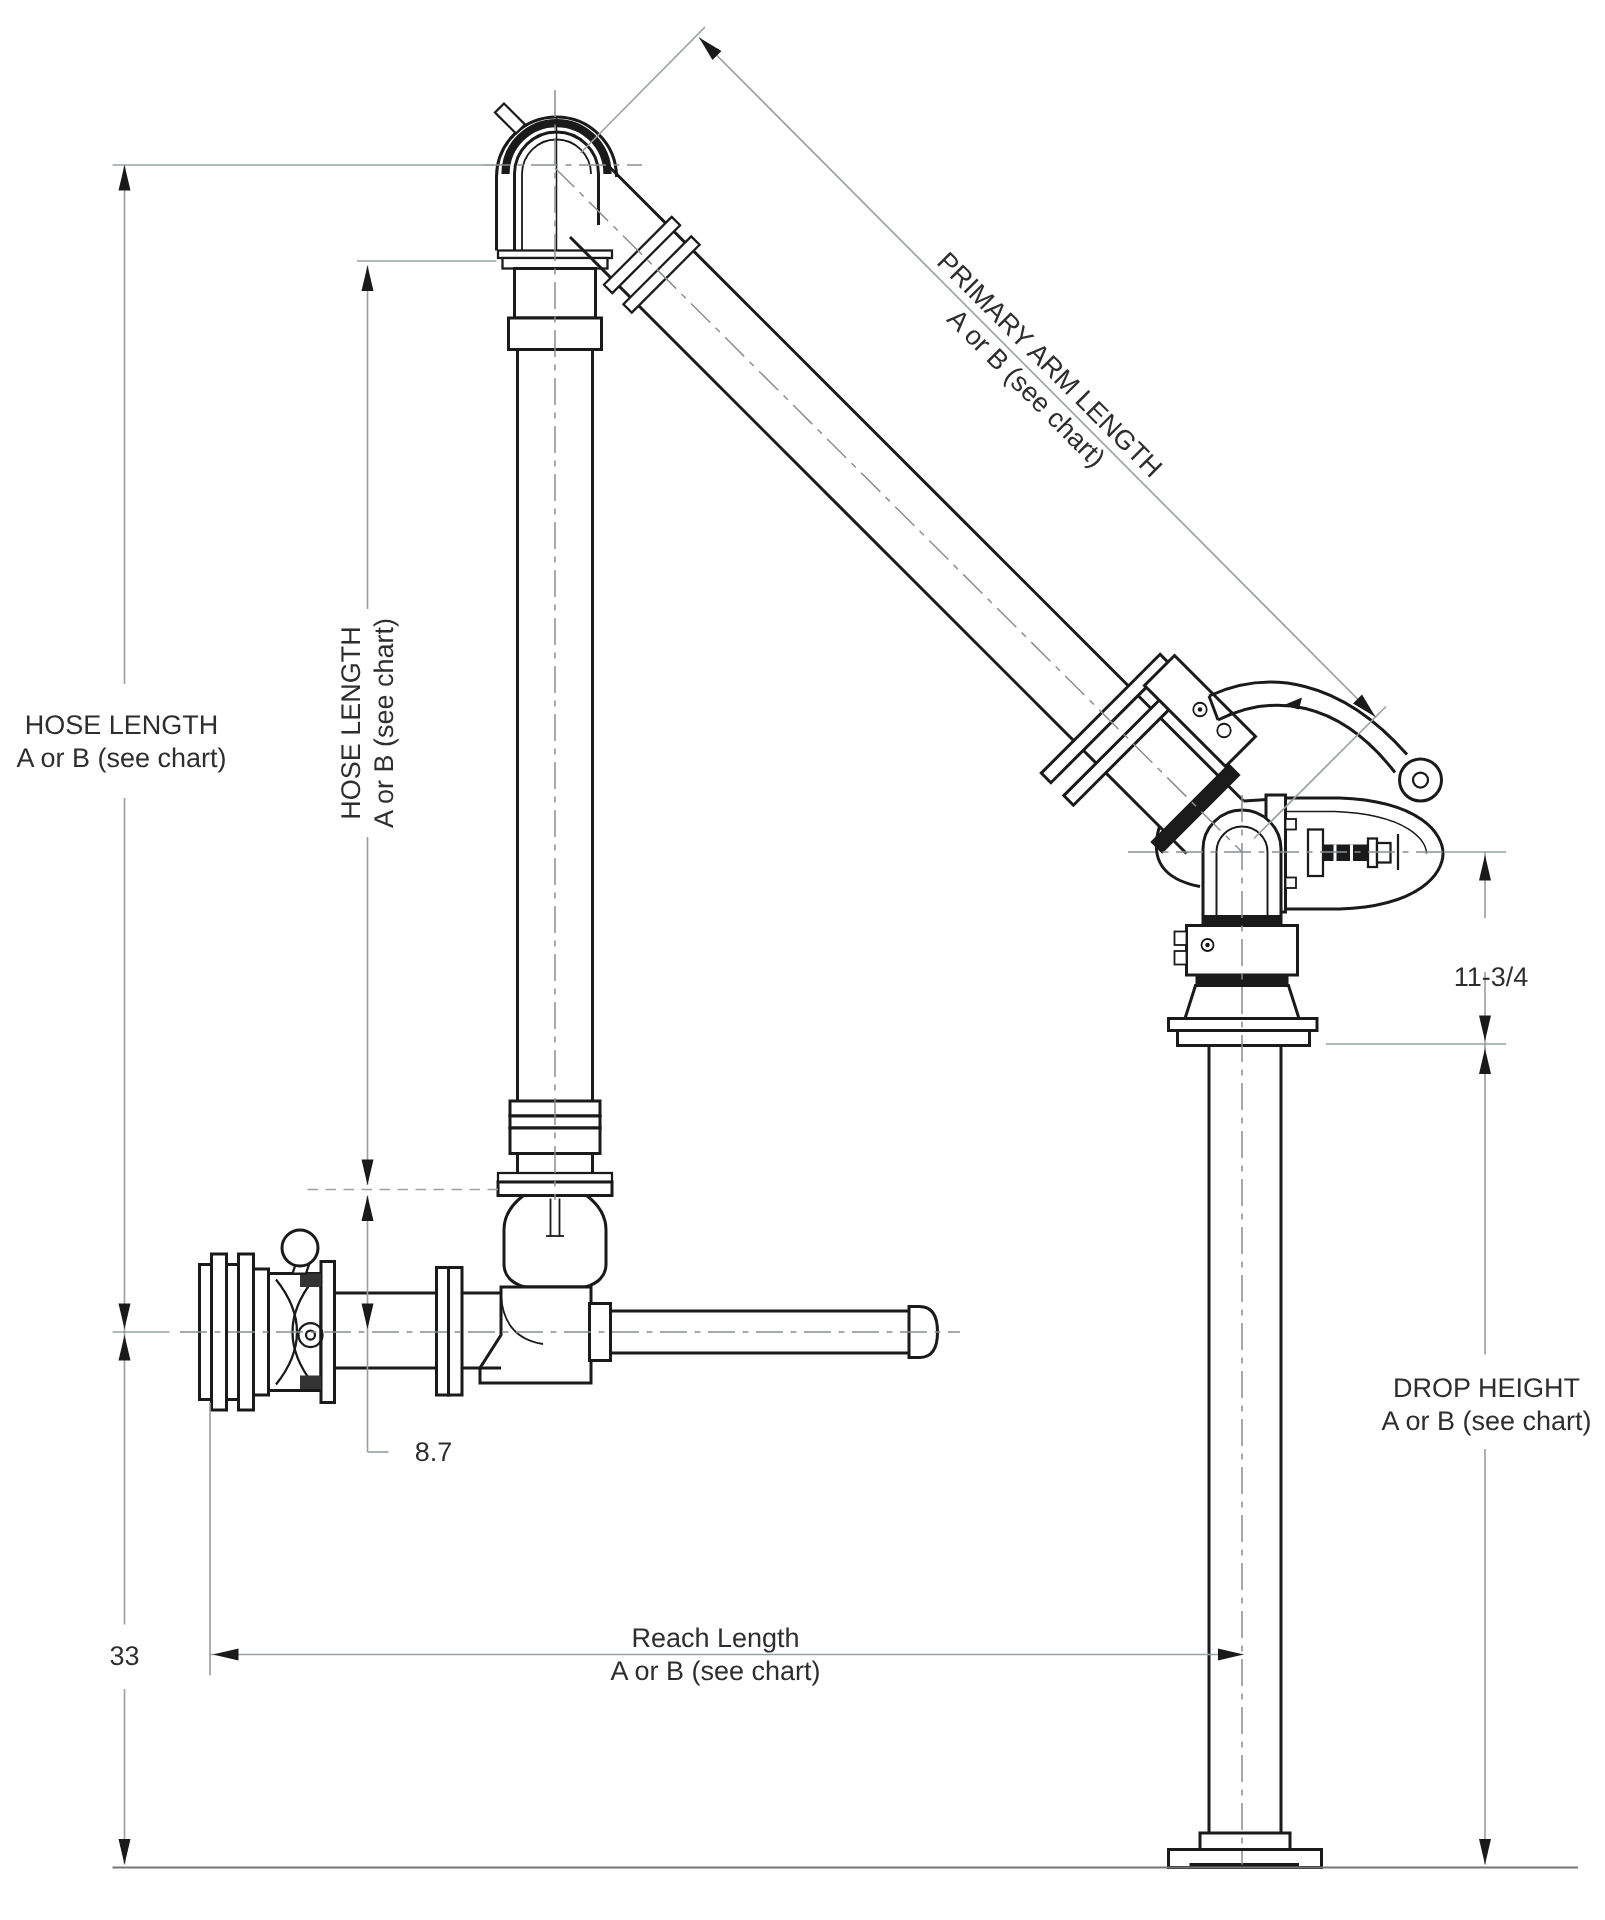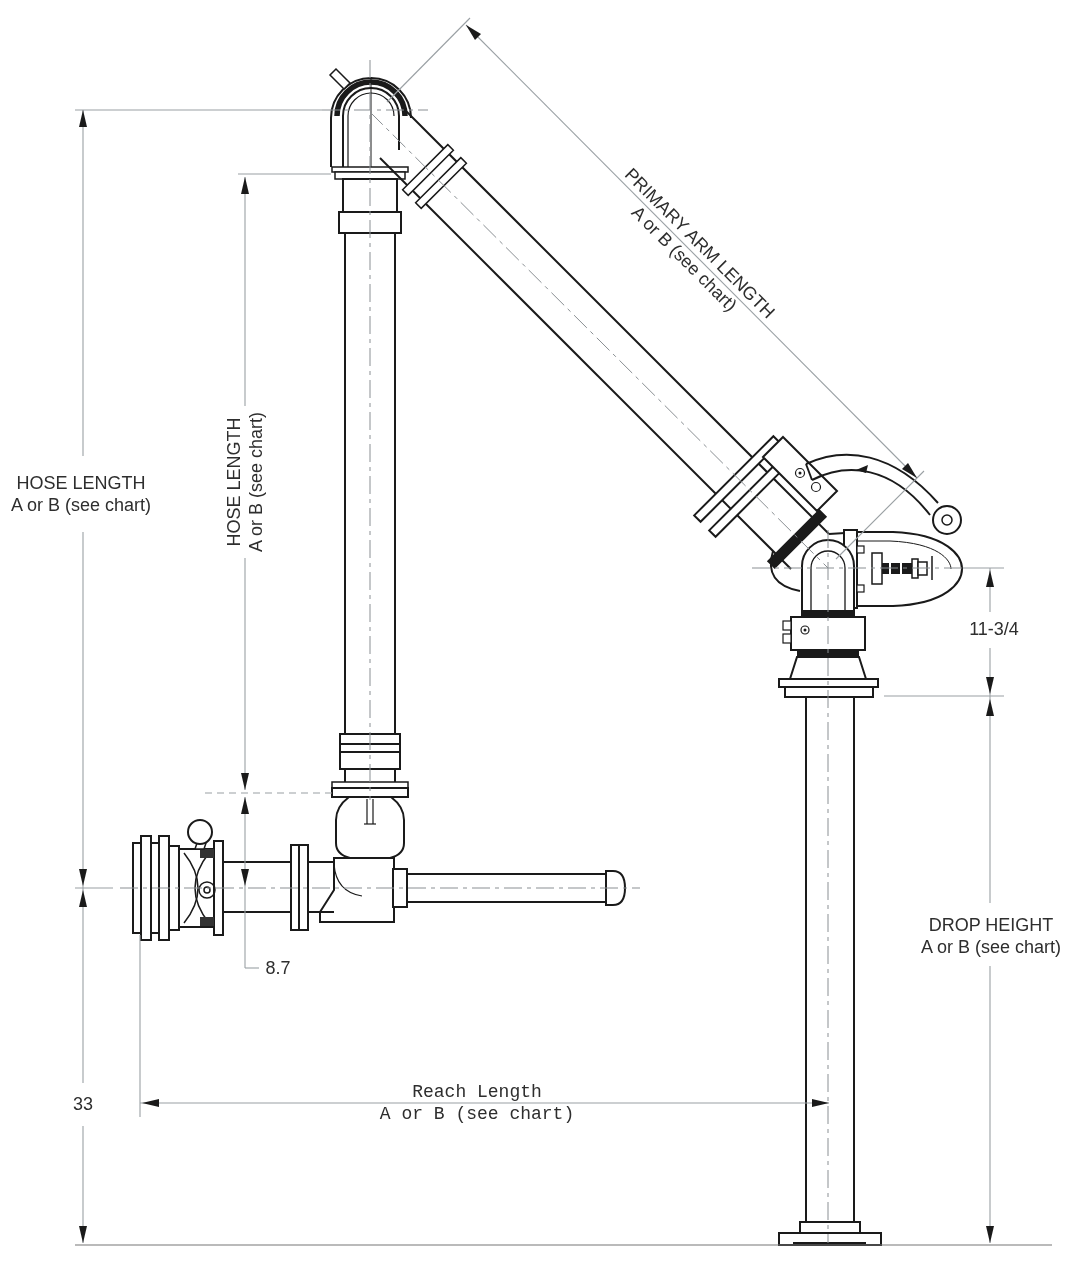--- a/index.html
+++ b/index.html
@@ -231,29 +231,29 @@
   <div class="dim-label rot-ccw" style="left:245px;top:482px;">
     <span class="l1">HOSE LENGTH</span>
     <span class="l2">A or B (see chart)</span>
   </div>
 
   <div class="dim-label rot-45" style="left:692px;top:251px;">
     <span class="l1">PRIMARY ARM LENGTH</span>
     <span class="l2">A or B (see chart)</span>
   </div>
 
-  <div class="dim-label" style="left:994px;top:629px;">11-3/4</div>
+  <div class="dim-label" style="left:994px;top:651px;">11-3/4</div>
 
   <div class="dim-label" style="left:991px;top:936px;">
     <span class="l1">DROP HEIGHT</span>
     <span class="l2">A or B (see chart)</span>
   </div>
 
-  <div class="dim-label" style="left:477px;top:1103px;font-family:Liberation Mono, monospace;">
+  <div class="dim-label" style="left:477px;top:1103px;">
     <span class="l1">Reach Length</span>
     <span class="l2">A or B (see chart)</span>
   </div>
 
   <div class="dim-label" style="left:83px;top:1104px;">33</div>
 
-  <div class="dim-label" style="left:278px;top:968px;">8.7</div>
+  <div class="dim-label" style="left:289px;top:968px;">8.7</div>
 
 </div>
 
 </body></html>

